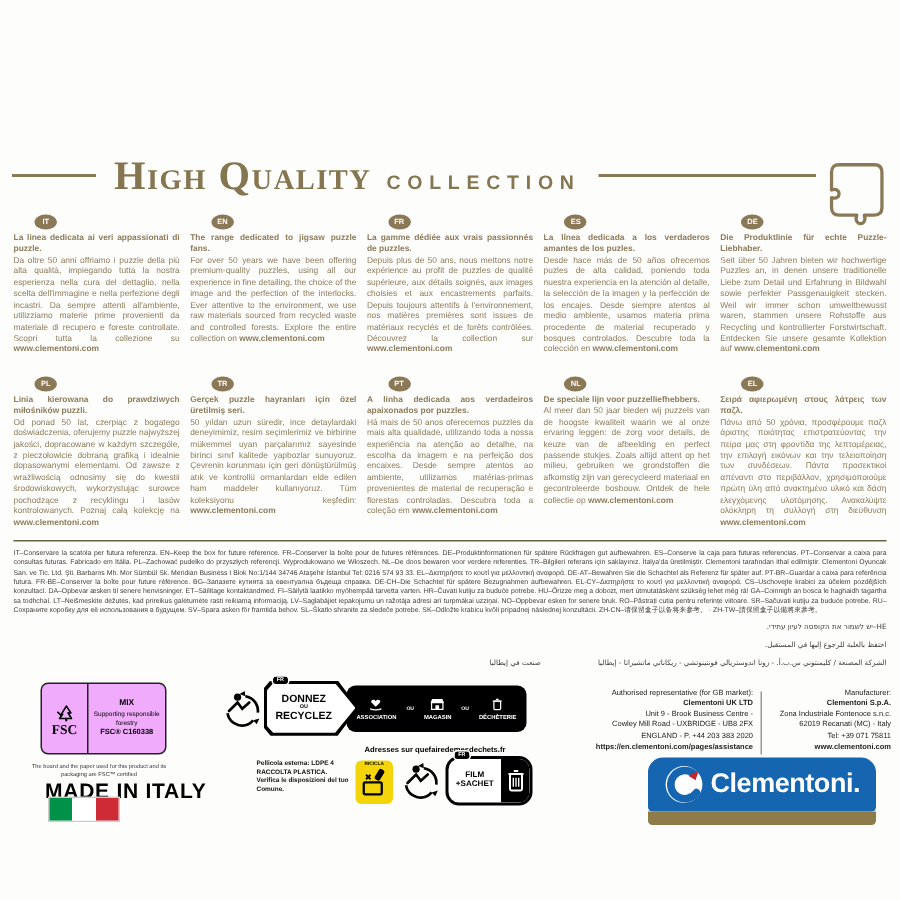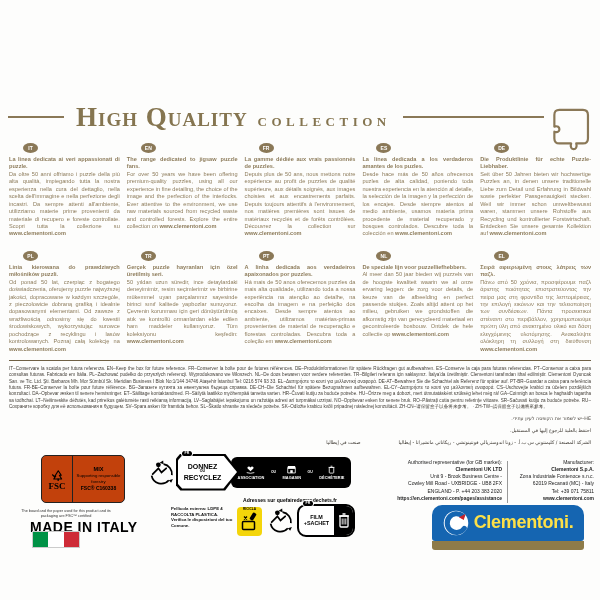--- a/index.html
+++ b/index.html
@@ -7,43 +7,43 @@
         font-family:"Liberation Sans",sans-serif;color:#8d7c5b;}
   
   .header{position:relative;margin-top:96px;height:42px;display:flex;align-items:center;
           padding-left:8px;padding-right:56px;}
   .hline{height:2px;background:#8a7857;}
   .hline.left{width:56px;}
   .hline.right{flex:1;}
   .title{white-space:nowrap;padding:0 12px;display:flex;align-items:baseline;gap:10px;}
   .t1{font-family:"Liberation Serif",serif;font-variant:small-caps;font-weight:600;
       font-size:27px;letter-spacing:1px;color:#857550;}
-  .t2{font-family:Liberation Serif, serif;font-weight:700;font-size:13px;letter-spacing:4.5px;
+  .t2{font-family:Liberation Sans, sans-serif;font-weight:700;font-size:13px;letter-spacing:4.5px;
       text-transform:uppercase;color:#857550;}
   .puzzle{position:absolute;right:7px;top:8px;}
   
   .grid{display:grid;grid-template-columns:repeat(5,1fr);column-gap:7px;row-gap:13px;
         padding:0 9px;margin-top:5px;}
   .badge{width:15px;height:10px;border-radius:50%;background:#8a7857;color:#fff;
          font-size:5px;font-weight:700;display:flex;align-items:center;justify-content:center;
          margin:0 0 3px 14px;}
   .coltext{margin:0;font-size:5.6px;line-height:1.33;text-align:justify;color:#8d7c5b;}
   .coltext .h{display:block;font-weight:700;}
   .url{font-weight:700;}
   
   .divider{height:1px;background:#6f6044;margin:7px 9px 4px;}
   .fineprint{padding:0 9px;font-size:4.6px;line-height:1.4;color:#45403a;text-align:justify;}
   .rtl-line{padding:0 9px;font-size:4.8px;color:#45403a;text-align:right;direction:rtl;
             font-family:"DejaVu Sans",sans-serif;line-height:1.5;}
   .ar2{display:flex;direction:rtl;gap:38px;padding:0 9px;font-size:4.8px;color:#45403a;
        font-family:"DejaVu Sans",sans-serif;line-height:1.5;}
   
   .logos{position:relative;margin-top:4px;height:130px;color:#111;}
-  .fsc{position:absolute;left:41px;top:4px;width:82px;height:46px;border:1.6px solid #222;
-       border-radius:5px;display:flex;align-items:stretch;background:#c2410c;}
+  .fsc{position:absolute;left:27px;top:4px;width:82px;height:46px;border:1.6px solid #222;
+       border-radius:5px;display:flex;align-items:stretch;background:#f0abfc;}
   .fsc-left{width:30px;display:flex;flex-direction:column;align-items:center;justify-content:center;
             border-right:1px solid #222;}
   .fsc-brand{font-family:"Liberation Serif",serif;font-weight:700;font-size:9px;color:#000;line-height:1;}
   .fsc-right{flex:1;text-align:center;font-size:4.3px;line-height:1.3;color:#000;
              display:flex;flex-direction:column;justify-content:center;padding:0 2px;}
   .fsc-mix{font-size:5.6px;font-weight:700;}
   .fsc-code{font-size:5px;font-weight:700;}
   .fsc-caption{position:absolute;left:14px;top:55px;width:104px;font-size:3.8px;line-height:1.35;
                text-align:center;color:#333;}
   .mii{position:absolute;left:30px;top:68px;font-size:14px;font-weight:700;letter-spacing:.5px;color:#000;}
@@ -80,21 +80,21 @@
   .film-bin{width:19px;background:#000;display:flex;align-items:center;justify-content:center;}
   .gb{position:absolute;left:352px;top:8px;width:150px;text-align:right;font-size:5px;
       line-height:1.45;color:#222;}
   .gb .b,.mfr .b{font-weight:700;}
   .vdiv{position:absolute;left:507px;top:10px;width:1px;height:42px;background:#999;}
   .mfr{position:absolute;left:509px;top:8px;width:85px;text-align:right;font-size:5px;
        line-height:1.45;color:#222;}
   .clem{position:absolute;left:432px;top:54px;width:152px;}
   .clem-blue{height:36px;background:#1565b1;border-radius:10px 10px 3px 3px;display:flex;
              align-items:center;justify-content:center;gap:5px;}
-  .clem-text{color:#fde047;font-weight:700;font-size:18px;letter-spacing:-.3px;}
+  .clem-text{color:#ffffff;font-weight:700;font-size:18px;letter-spacing:-.3px;}
   .clem-strip{height:9px;background:#8e7b49;border-radius:0 0 3px 3px;}
 </style>
 </head>
 <body>
 
 <div class="page">
 
   <div class="header">
     <div class="hline left"></div>
     <div class="title">

